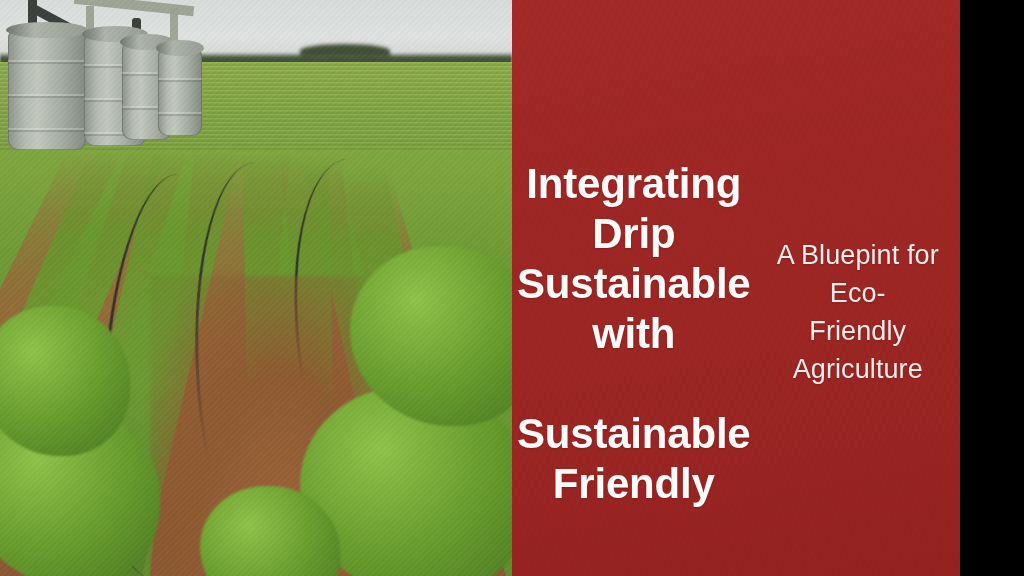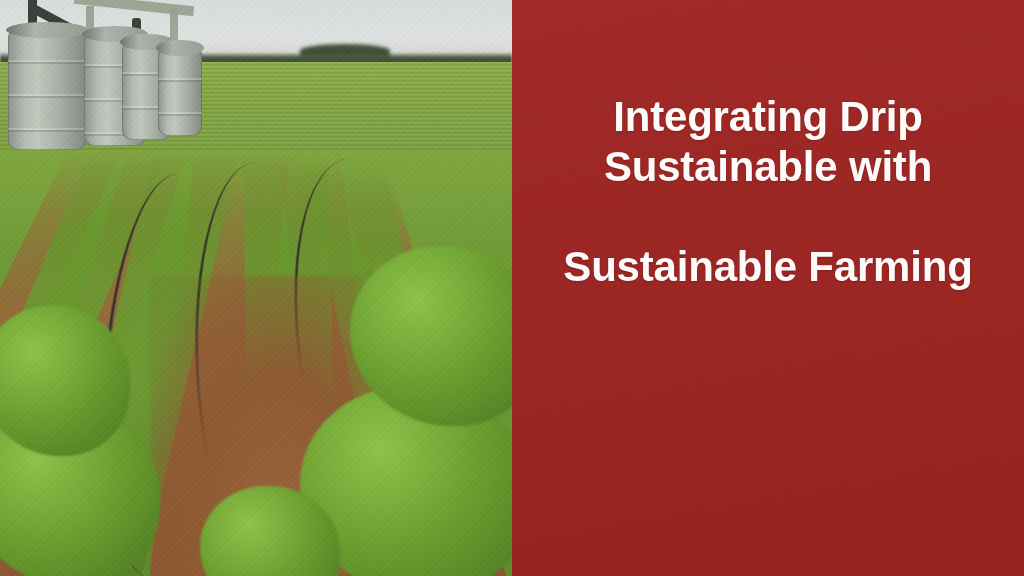--- a/index.html
+++ b/index.html
@@ -73,23 +73,23 @@
   .tank-ribs { position:absolute; inset:0; border-radius:8px;
      background:repeating-linear-gradient(180deg, rgba(255,255,255,.0) 0 30px,
        rgba(255,255,255,.22) 30px 32px, rgba(80,86,78,.25) 32px 34px); }
   .pipe { position:absolute; background:#3a3f3a; border-radius:3px; }
   .frame-beam { position:absolute; background:#9aa08f; opacity:.92; }
 
   .photo-grain { position:absolute; inset:0; pointer-events:none;
      background:repeating-linear-gradient(135deg, rgba(255,255,255,.02) 0 2px, rgba(0,0,0,.02) 2px 4px); }
 
   
-  .text-pane { position:relative; width:512px; height:576px;
+  .text-pane { position:relative; width:448px; height:576px;
      background:linear-gradient(170deg,#a22a28 0%,#9d2624 38%,#9a2523 70%,#93211f 100%);
-     display:flex; flex-direction:column; align-items:center; }
+     display:flex; flex-direction:row; align-items:center; }
   .pane-texture { position:absolute; inset:0; pointer-events:none; opacity:.25;
      background:repeating-linear-gradient(115deg, rgba(255,255,255,.025) 0 3px, rgba(0,0,0,.03) 3px 6px); }
 
   .title { position:relative; margin-top:92px; width:500px; text-align:center;
      color:#fdfbfa; font-size:42px; font-weight:bold; line-height:50px;
      letter-spacing:-0.2px; text-shadow:0 1px 2px rgba(0,0,0,.18); }
 
   .subtitle { position:relative; margin-top:47px; width:420px; text-align:center;
      color:#f2ecea; font-size:27px; font-weight:normal; line-height:38px;
      letter-spacing:.1px; text-shadow:0 1px 2px rgba(0,0,0,.15); }
@@ -160,18 +160,22 @@
     <div class="photo-grain"></div>
   </div>
 
   <div class="text-pane">
     <div class="pane-texture"></div>
 
     <h1 class="title">
       <span>Integrating Drip</span><br>
       <span>Sustainable with</span><br>
       <br>
-      <span>Sustainable Farming</span>
+      <span>Sustainable Friendly</span>
     </h1>
 
+    <h2 class="subtitle">
+      <span>A Bluepint for Eco-</span><br>
+      <span>Friendly Agriculture</span>
+    </h2>
   </div>
 
 </div>
 
 </body></html>

